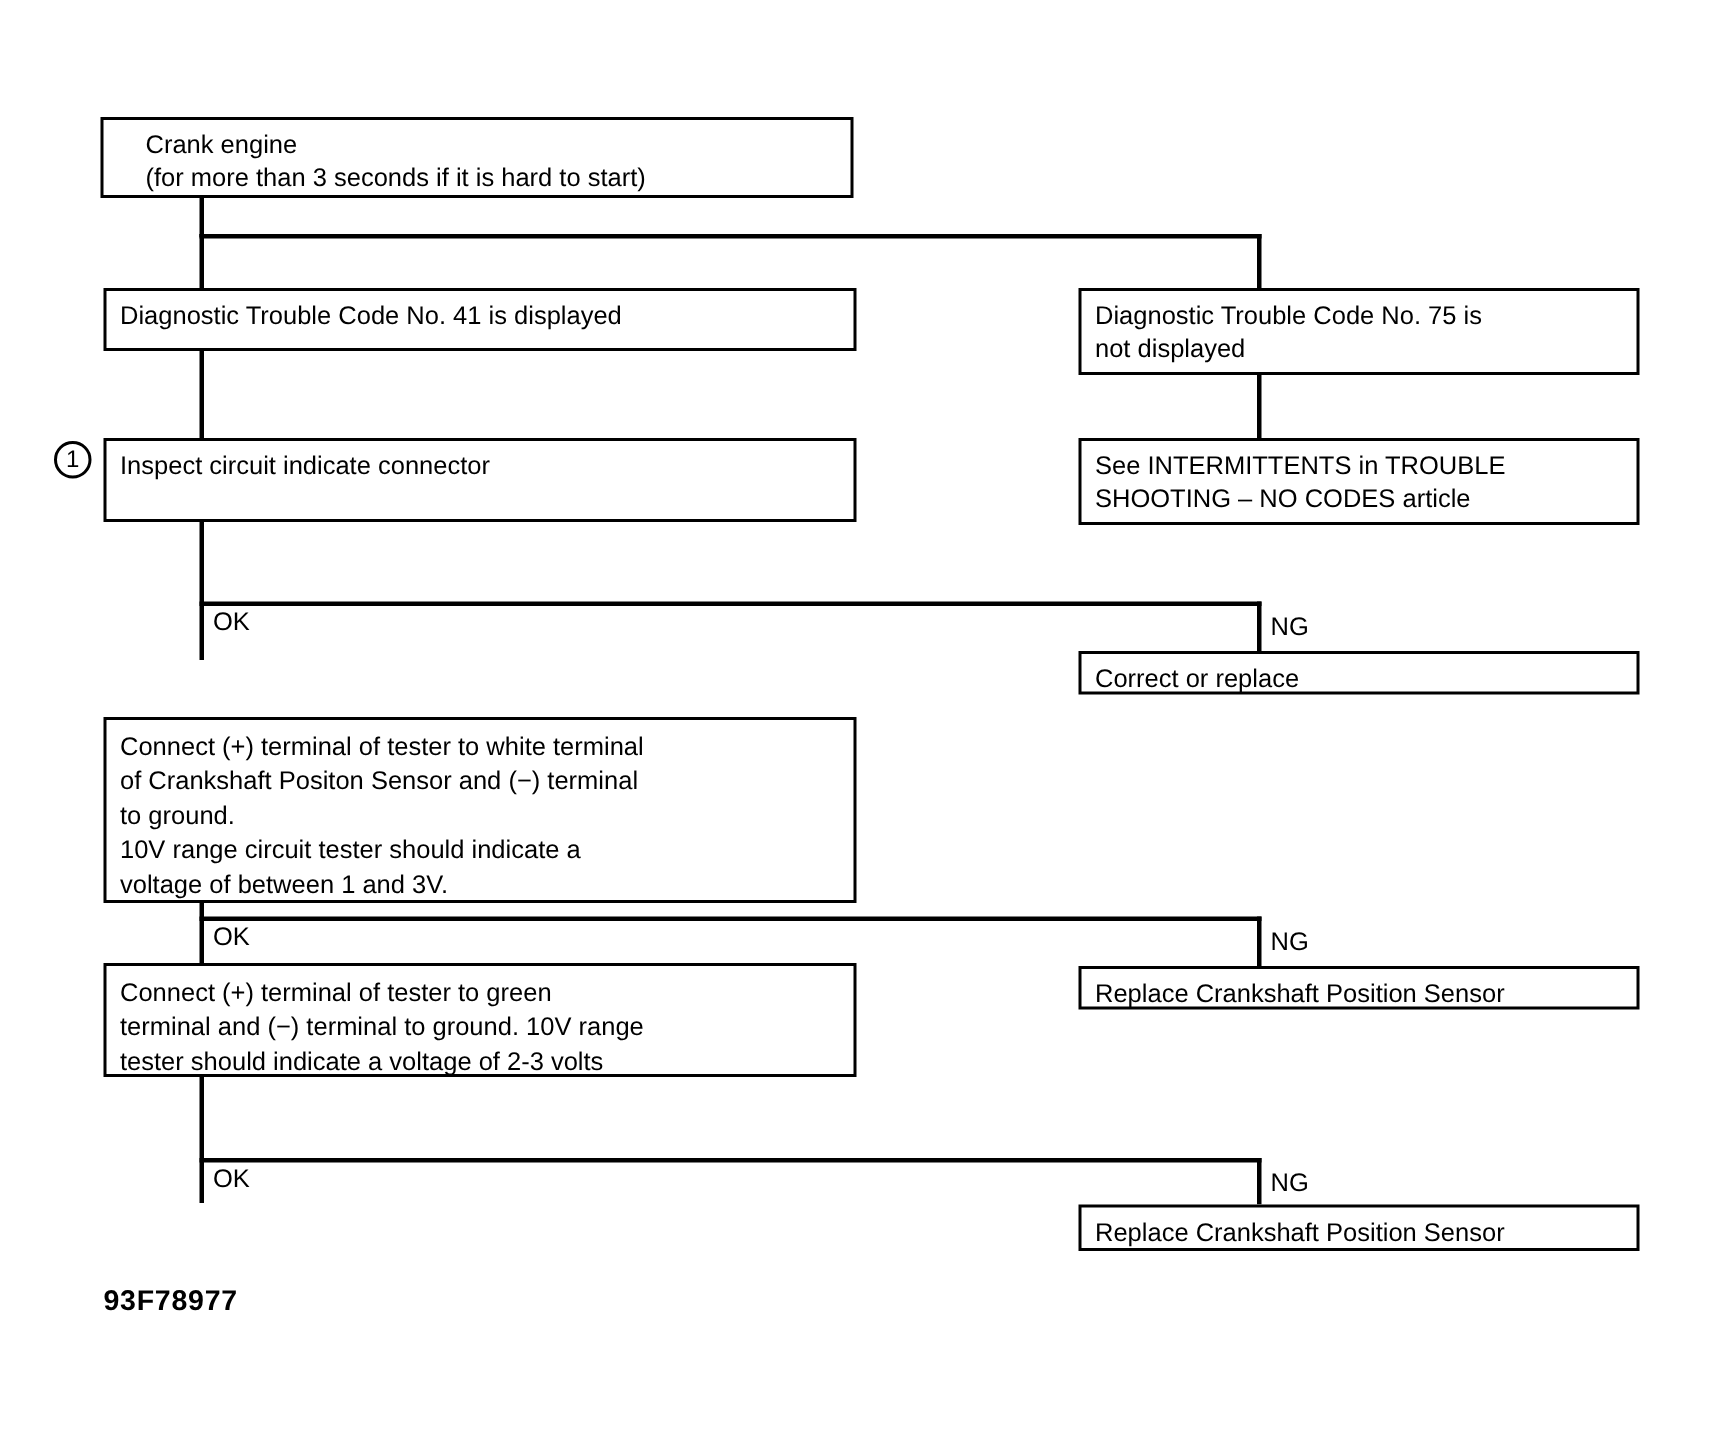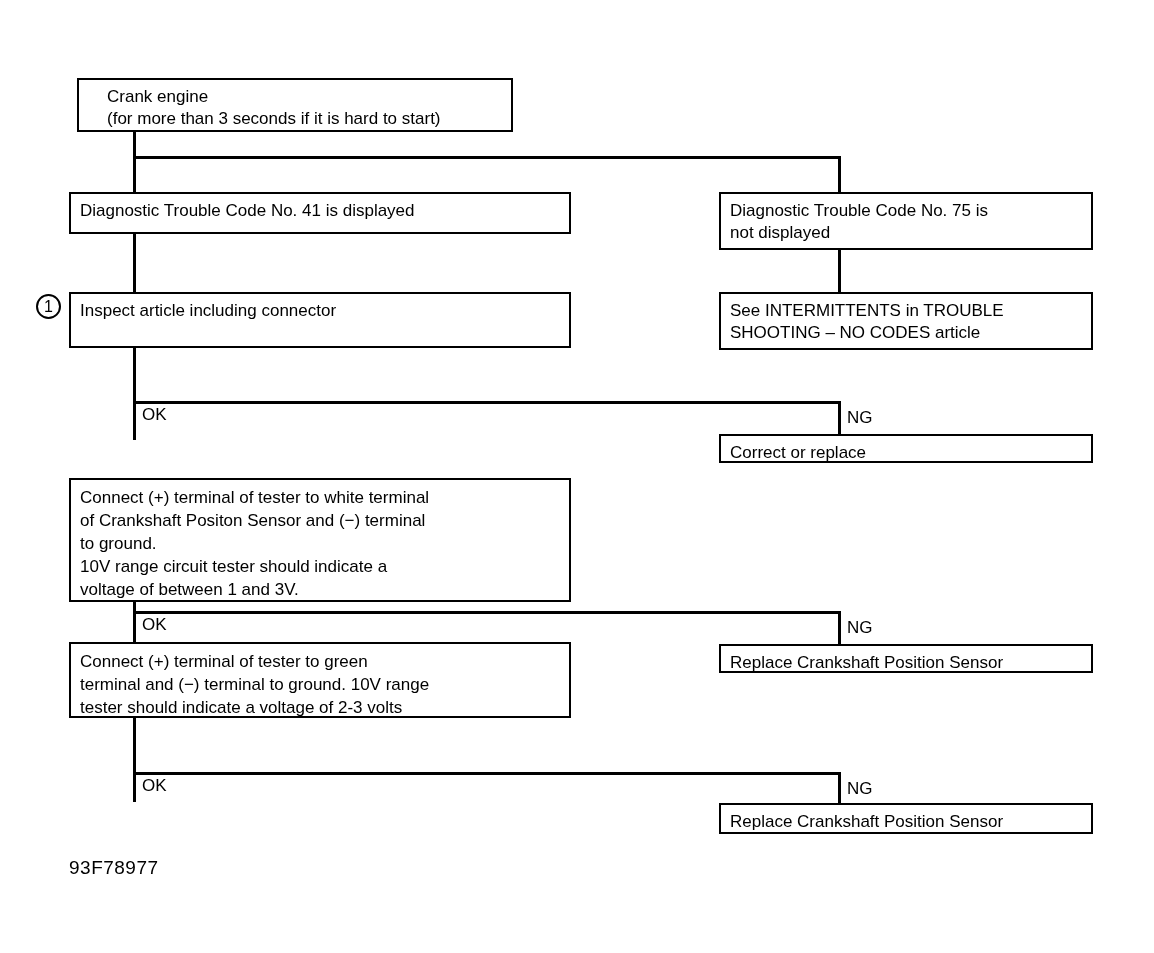--- a/index.html
+++ b/index.html
@@ -61,20 +61,21 @@
     line-height: 21px;
     z-index: 4;
     background: #fff;
   }
   .caption {
     position: absolute;
     font-size: 19px;
     letter-spacing: 0.5px;
     font-family: "Liberation Sans", sans-serif;
     z-index: 4;
+    font-weight: bold;
   }
 </style>
 </head>
 <body>
 
 <div id="canvas">
 
   <div class="line-v" style="left:133px; top:132px; height:26px;"></div>
 
   <div class="line-h" style="left:133px; top:156px; width:708px;"></div>
@@ -92,31 +93,31 @@
   <div class="line-v" style="left:838px; top:401px; height:33px;"></div>
 
   <div class="line-v" style="left:133px; top:558px; height:84px;"></div>
   <div class="line-h" style="left:133px; top:611px; width:708px;"></div>
   <div class="line-v" style="left:838px; top:611px; height:33px;"></div>
 
   <div class="line-v" style="left:133px; top:718px; height:84px;"></div>
   <div class="line-h" style="left:133px; top:772px; width:708px;"></div>
   <div class="line-v" style="left:838px; top:772px; height:31px;"></div>
 
-  <div class="box" style="left:77px; top:78px; width:436px; height:54px;padding-left:28px;">Crank engine
+  <div class="box" style="left:67px; top:78px; width:502px; height:54px;padding-left:28px;">Crank engine
 (for more than 3 seconds if it is hard to start)</div>
 
   <div class="box" style="left:69px; top:192px; width:502px; height:42px;">Diagnostic Trouble Code No. 41 is displayed</div>
 
   <div class="box" style="left:719px; top:192px; width:374px; height:58px;">Diagnostic Trouble Code No. 75 is
 not displayed</div>
 
   <div class="step-marker" style="left:36px; top:294px;">1</div>
 
-  <div class="box" style="left:69px; top:292px; width:502px; height:56px;">Inspect article including connector</div>
+  <div class="box" style="left:69px; top:292px; width:502px; height:56px;">Inspect circuit indicate connector</div>
 
   <div class="box" style="left:719px; top:292px; width:374px; height:58px;">See INTERMITTENTS in TROUBLE
 SHOOTING – NO CODES article</div>
 
   <div class="edge-label" style="left:142px; top:406px;">OK</div>
 
   <div class="edge-label" style="left:847px; top:409px;">NG</div>
 
   <div class="box" style="left:69px; top:434px; width:502px; height:124px; line-height:23px;margin-top:44px;">Connect (+) terminal of tester to white terminal
 of Crankshaft Positon Sensor and (−) terminal

